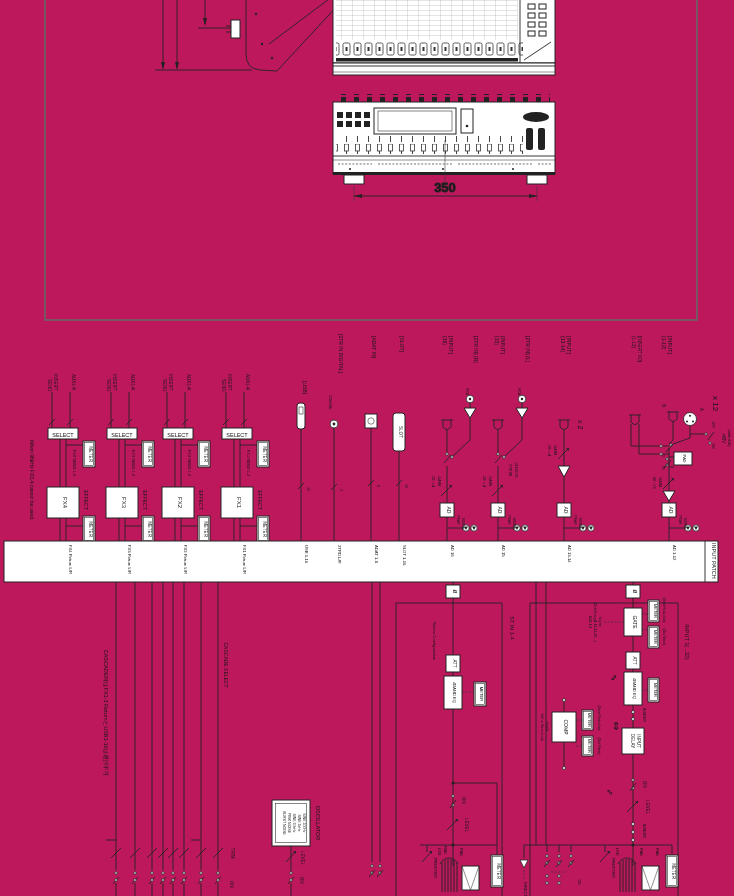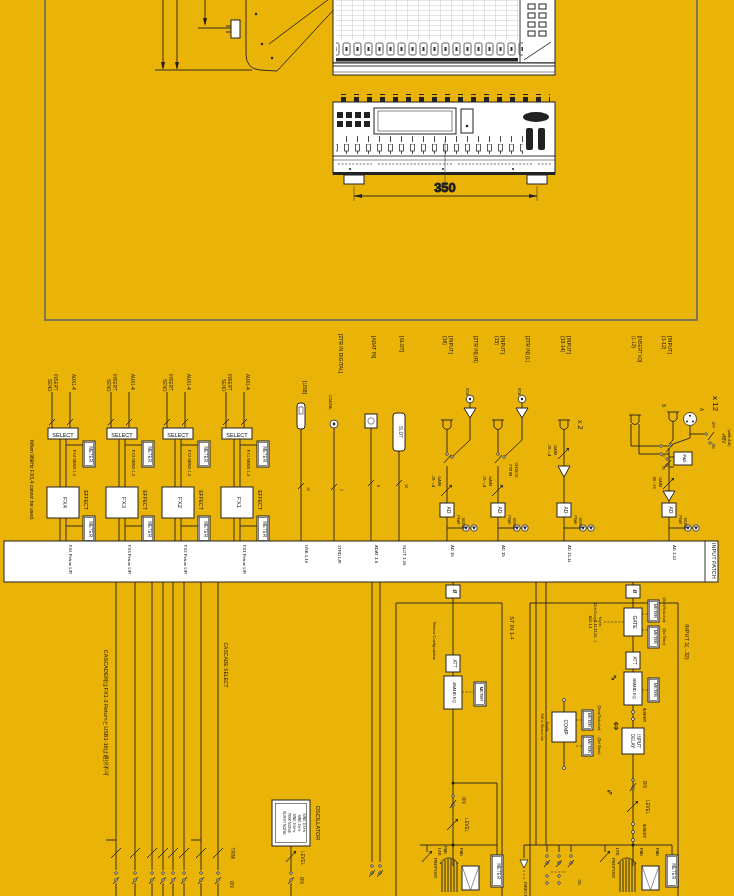--- a/index.html
+++ b/index.html
@@ -1,16 +1,16 @@
 <!DOCTYPE html>
 <html><head>
 <meta charset="utf-8">
 <style>
   html,body{margin:0;padding:0;background:#ffffff;}
-  .page{position:relative;width:734px;height:896px;background:#eab308;overflow:hidden;}
+  .page{position:relative;width:734px;height:896px;background:#be185d;overflow:hidden;}
   svg{display:block;}
   text{font-family:"Liberation Sans",sans-serif;fill:#151515;}
   .s33{font-size:3.3px}.s35{font-size:3.5px}.s38{font-size:3.8px}
   .s4{font-size:4px}.s42{font-size:4.2px}.s45{font-size:4.5px}
   .s5{font-size:5px}.s55{font-size:5.5px}.s6{font-size:6px}
   .s7{font-size:7px}.s8{font-size:8px}.s13{font-size:13px;font-weight:bold}
   .ln{stroke:#222;stroke-width:.9;fill:none}
   .lt{stroke:#333;stroke-width:.55;fill:none}
   .fr{stroke:#666;stroke-width:1.6;fill:none}
   .bx{fill:#fff;stroke:#222;stroke-width:1}

